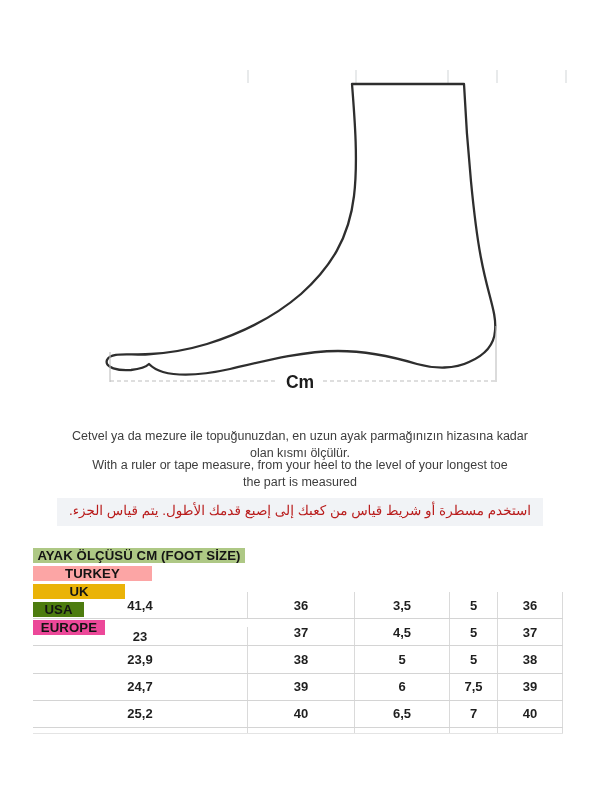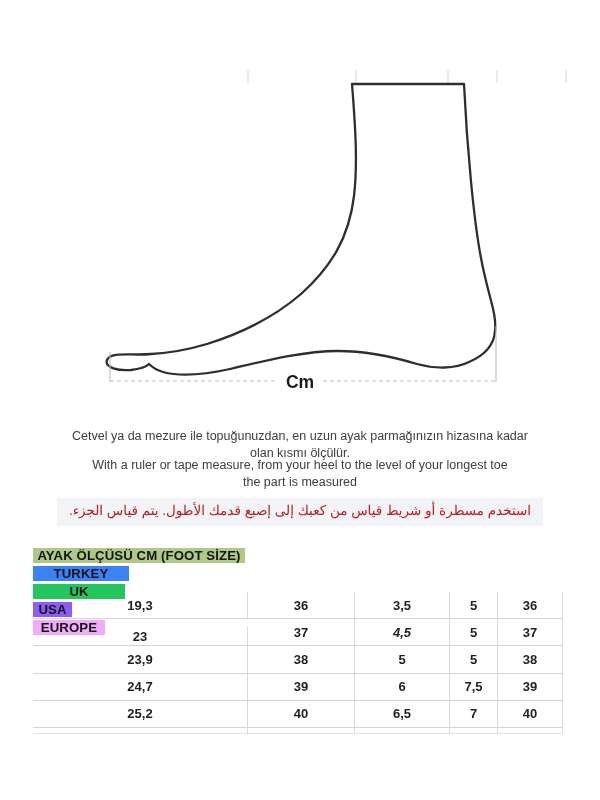--- a/index.html
+++ b/index.html
@@ -89,37 +89,37 @@
   <div class="instr instr-en">With a ruler or tape measure, from your heel to the level of your longest toe
 the part is measured</div>
 
   <div class="ar-wrap">
     <span class="ar-box">استخدم مسطرة أو شريط قياس من كعبك إلى إصبع قدمك الأطول.  يتم قياس الجزء.</span>
   </div>
 
   <div class="size-table">
     <div class="hdr-row">
         <div class="hdr-cell" style="width: 212px; background: rgb(174, 200, 133);">AYAK ÖLÇÜSÜ CM (FOOT SİZE)</div>
-        <div class="hdr-cell" style="width: 96px; background: #3b82f6;">TURKEY</div>
-        <div class="hdr-cell" style="width: 92px; background: #22c55e;">UK</div>
-        <div class="hdr-cell" style="width: 39px; background: #8b5cf6;">USA</div>
-        <div class="hdr-cell" style="width: 72px; background: #f0abfc;">EUROPE</div>
+        <div class="hdr-cell" style="width: 119px; background: #fca5a5;">TURKEY</div>
+        <div class="hdr-cell" style="width: 92px; background: #eab308;">UK</div>
+        <div class="hdr-cell" style="width: 51px; background: #4d7c0f;">USA</div>
+        <div class="hdr-cell" style="width: 72px; background: #ec4899;">EUROPE</div>
       </div>
     <div>
         <div class="body-row">
-          <div class="body-cell" style="width: 215px;">19,3</div>
+          <div class="body-cell" style="width: 215px;">41,4</div>
           <div class="body-cell" style="width: 107px;">36</div>
           <div class="body-cell" style="width: 95px;">3,5</div>
           <div class="body-cell" style="width: 48px;">5</div>
           <div class="body-cell" style="width: 65px;">36</div>
         </div>
         <div class="body-row">
           <div class="body-cell" style="width: 215px; margin-top: 8px;">23</div>
           <div class="body-cell" style="width: 107px;">37</div>
-          <div class="body-cell" style="width: 95px; font-style: italic;">4,5</div>
+          <div class="body-cell" style="width: 95px;">4,5</div>
           <div class="body-cell" style="width: 48px;">5</div>
           <div class="body-cell" style="width: 65px;">37</div>
         </div>
         <div class="body-row">
           <div class="body-cell" style="width: 215px; text-align: right;">23,9</div>
           <div class="body-cell" style="width: 107px;">38</div>
           <div class="body-cell" style="width: 95px;">5</div>
           <div class="body-cell" style="width: 48px;">5</div>
           <div class="body-cell" style="width: 65px;">38</div>
         </div>

